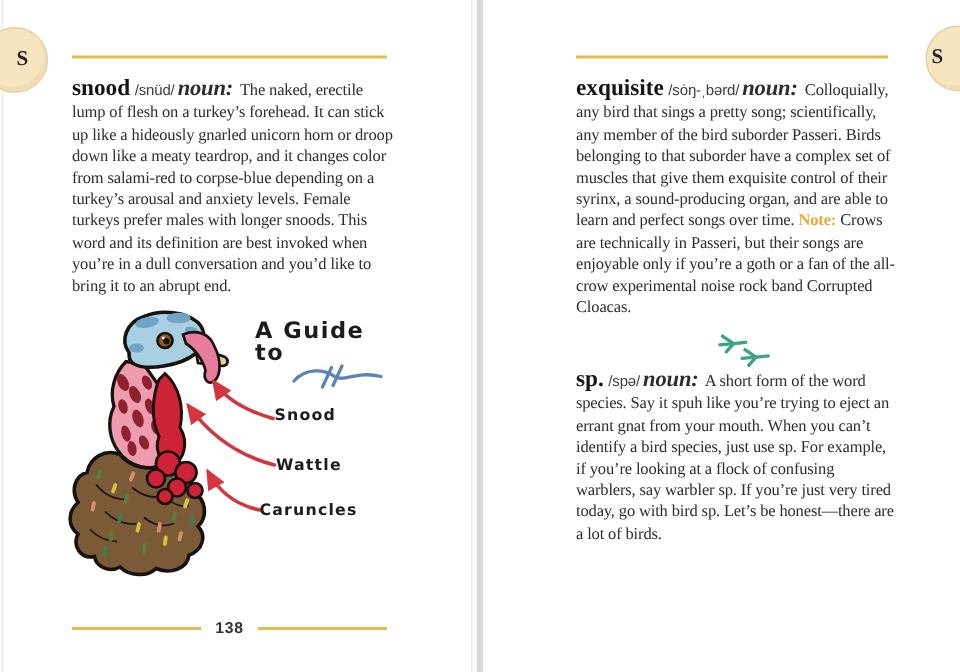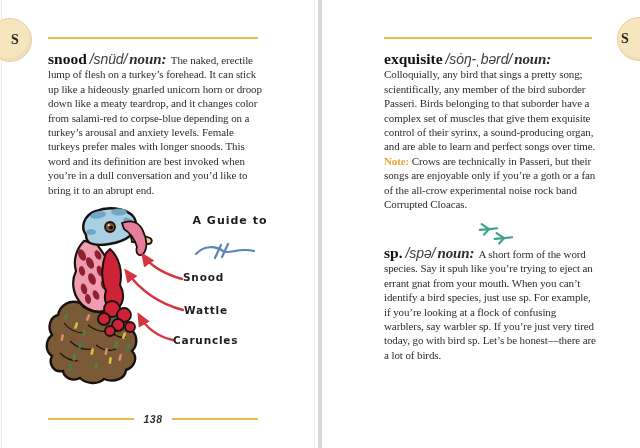--- a/index.html
+++ b/index.html
@@ -39,42 +39,42 @@
   .tab.right .letter{left:3px;}
 
   .entry{
     position:absolute;margin:0;
     font-size:11px;line-height:14.4px;letter-spacing:-0.1px;text-align:left;
   }
   .entry.snood{left:48px;top:52px;width:216px;}
   .entry.songbird{left:384px;top:52px;width:214px;}
   .entry.sp{left:384px;top:246px;width:214px;}
   .headword{font-weight:700;font-size:15.5px;color:#141414;letter-spacing:0;}
-  .pron{font-family:"Liberation Sans",sans-serif;font-size:14px;color:#3d3d3d;margin:0 2px 0 3px;font-style:italic;}
+  .pron{font-family:"Liberation Sans",sans-serif;font-size:10px;color:#3d3d3d;margin:0 2px 0 3px;}
   .pos{font-weight:700;font-style:italic;font-size:15px;margin-right:2px;}
   .seg-normal{}
   .seg-italic{}
   .seg-note{color:var(--note);font-weight:700;}
 
   .illustration{position:absolute;left:40px;top:205px;width:230px;height:200px;}
   .illustration svg{position:absolute;left:0;top:0;}
   .hand{
     position:absolute;font-family:"DejaVu Sans",sans-serif;font-weight:700;
     color:#1c1c1c;letter-spacing:0.8px;
   }
-  .lump-title{left:142px;top:8px;width:96px;text-align:center;font-size:11px;line-height:15px;letter-spacing:1px;}
+  .lump-title{left:130px;top:8px;width:96px;font-size:15px;line-height:15px;letter-spacing:1px;}
   .lump-label{font-size:10.5px;}
   .label-snood{left:143px;top:66px;}
   .label-wattle{left:144px;top:99px;}
   .label-caruncles{left:133px;top:129px;}
 
   .footprints{position:absolute;left:477px;top:220px;width:38px;height:26px;}
 
   .pagenum-row{
-    position:absolute;top:413px;display:flex;align-items:center;gap:9px;font-style:italic;
+    position:absolute;top:413px;display:flex;align-items:center;gap:9px;
   }
   .pagenum-row.left{left:48px;width:210px;}
   .pagenum-row.right{left:384px;width:208px;}
   .pagenum-row .line{flex:1;height:2px;background:var(--gold);}
   .pagenum{
     font-family:"Liberation Sans",sans-serif;font-weight:700;font-size:10.5px;
     letter-spacing:0.5px;color:#333;
   }
 </style>
 </head>

